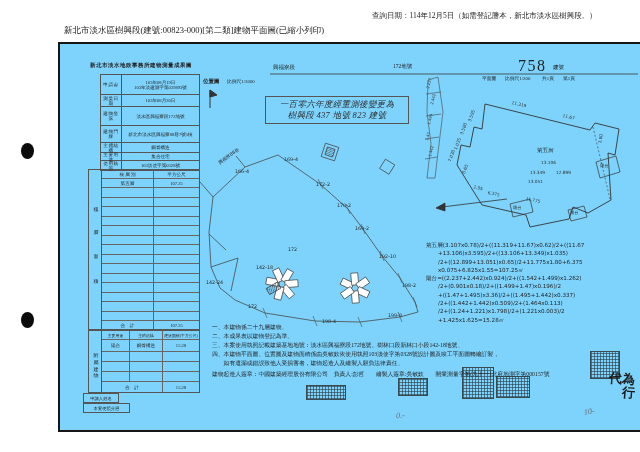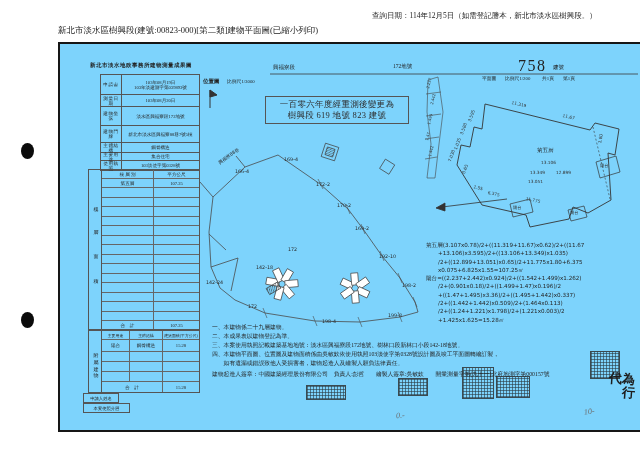--- a/index.html
+++ b/index.html
@@ -4,21 +4,21 @@
 <style>
   html,body{margin:0;padding:0;overflow:hidden;background:#fff;}
   .page{position:relative;width:640px;height:452px;background:#fff;
         font-family:"Liberation Serif","DejaVu Serif",serif;color:#222;}
   .t{position:absolute;white-space:nowrap;line-height:1;}
   .frame{position:absolute;left:30px;top:42px;width:580px;height:386px;
          border:2px solid #161616;background:#7dd3fc;margin-left:28px;}
   .hole{position:absolute;width:13px;height:16px;background:#0b0b0b;border-radius:50%;z-index:5;}
   .paper-edge{position:absolute;left:617px;top:45px;width:1px;height:385px;background:#b9b9b9;}
   .stampbox{position:absolute;left:205px;top:52px;width:136px;border:1px solid #555;
-            padding:2px 3px;font-size:8.5px;line-height:1.3;color:#2d2d2d;letter-spacing:.3px;text-align:center;}
+            padding:2px 3px;font-size:8.5px;line-height:1.3;color:#2d2d2d;letter-spacing:.3px;text-align:center;font-style:italic;}
   
   .ftbl{position:absolute;left:40px;top:30px;width:100px;border:1px solid #555;box-sizing:border-box;
         font-size:4.6px;color:#262626;}
   .frow{display:flex;border-bottom:1px solid #555;box-sizing:border-box;align-items:stretch;}
   .frow:last-child{border-bottom:none;}
   .fl{width:20px;border-right:1px solid #555;display:flex;align-items:center;justify-content:center;
       letter-spacing:.5px;text-align:center;}
   .fv{flex:1;display:flex;flex-direction:column;align-items:center;justify-content:center;text-align:center;}
   .sec{position:absolute;border:1px solid #555;box-sizing:border-box;display:flex;font-size:4.6px;color:#262626;}
   .vside{width:12px;border-right:1px solid #555;display:flex;align-items:center;justify-content:center;}
@@ -45,21 +45,21 @@
        font-family:"DejaVu Sans",sans-serif;transform-origin:0 0;}
   .plbl{position:absolute;white-space:nowrap;line-height:1;font-size:4.8px;color:#2a2a2a;
         font-family:"DejaVu Sans",sans-serif;}
 </style>
 </head>
 <body>
 
 <div class="page">
 
   <div class="t" style="left:372px;top:12px;font-size:7.5px">查詢日期：114年12月5日（如需登記謄本，新北市淡水區樹興段。）</div>
-  <div class="t" style="left:58px;top:26px;font-size:8.5px">新北市淡水區樹興段(建號:00823-000)[第二類]建物平面圖(已縮小列印)</div>
+  <div class="t" style="left:64px;top:26px;font-size:8.5px">新北市淡水區樹興段(建號:00823-000)[第二類]建物平面圖(已縮小列印)</div>
 
   <div class="hole" style="left:21px;top:143px"></div>
   <div class="hole" style="left:21px;top:312px"></div>
   <div class="paper-edge"></div>
 
   <div class="frame">
 
     <svg width="580" height="386" viewBox="0 0 580 386" style="position:absolute;left:0;top:0">
       <defs>
         <pattern id="hh" width="3" height="3" patternUnits="userSpaceOnUse">
@@ -137,21 +137,21 @@
     <div class="t" style="left:493px;top:21px;font-size:5.5px">建號</div>
     <div class="t" style="left:422px;top:33px;font-size:4.8px">平面圖</div>
     <div class="t" style="left:445px;top:33px;font-size:4.8px">比例尺1/200</div>
     <div class="t" style="left:482px;top:33px;font-size:4.8px">共1頁</div>
     <div class="t" style="left:503px;top:33px;font-size:4.8px">第1頁</div>
     <div class="t" style="left:143px;top:35px;font-size:5.5px;font-weight:bold">位置圖</div>
     <div class="t" style="left:167px;top:36px;font-size:4.8px">比例尺1/3000</div>
 
     <div class="stampbox">
       <div>一百零六年度經重測後變更為</div>
-      <div>樹興段 619 地號 823 建號</div>
+      <div>樹興段 437 地號 823 建號</div>
     </div>
 
     <div class="ftbl">
       <div class="frow" style="height:20px">
         <div class="fl">申請書</div>
         <div class="fv">
           <div>103年08月19日</div>
           <div>103年淡建測字第039893號</div>
         </div>
       </div>

